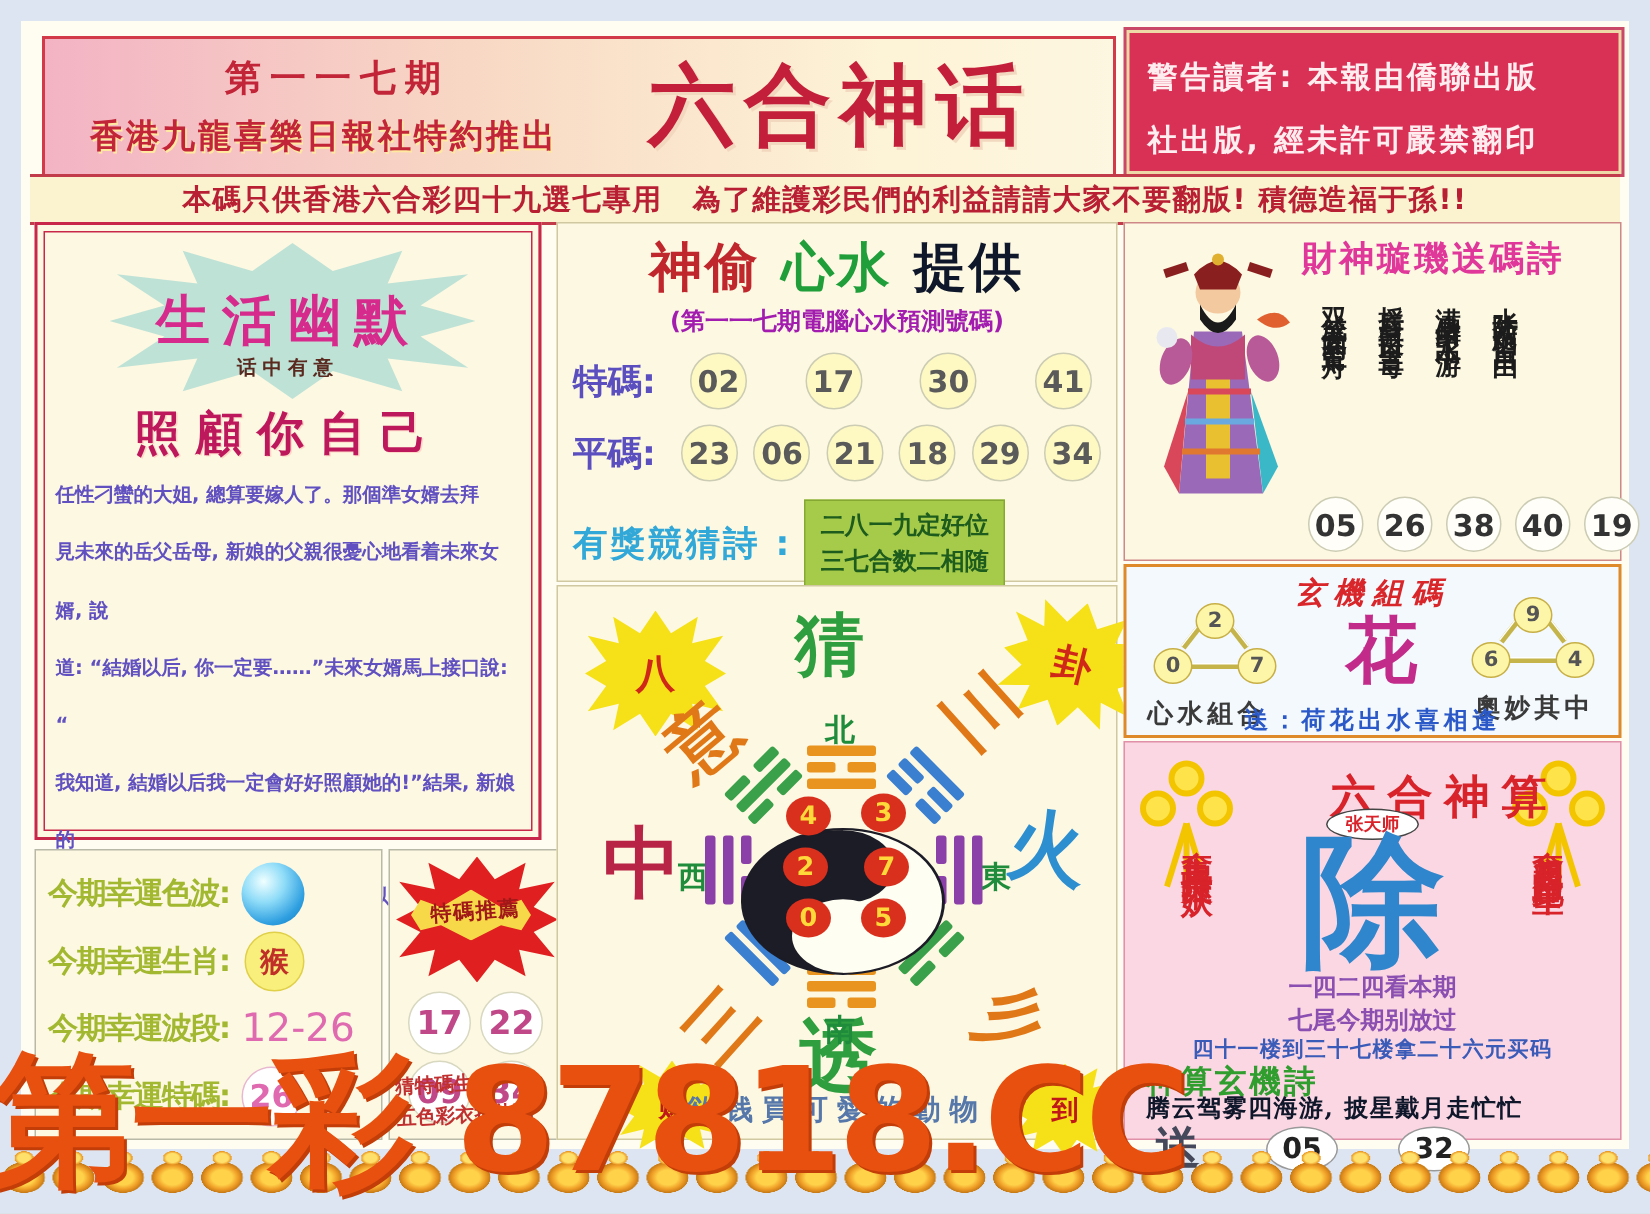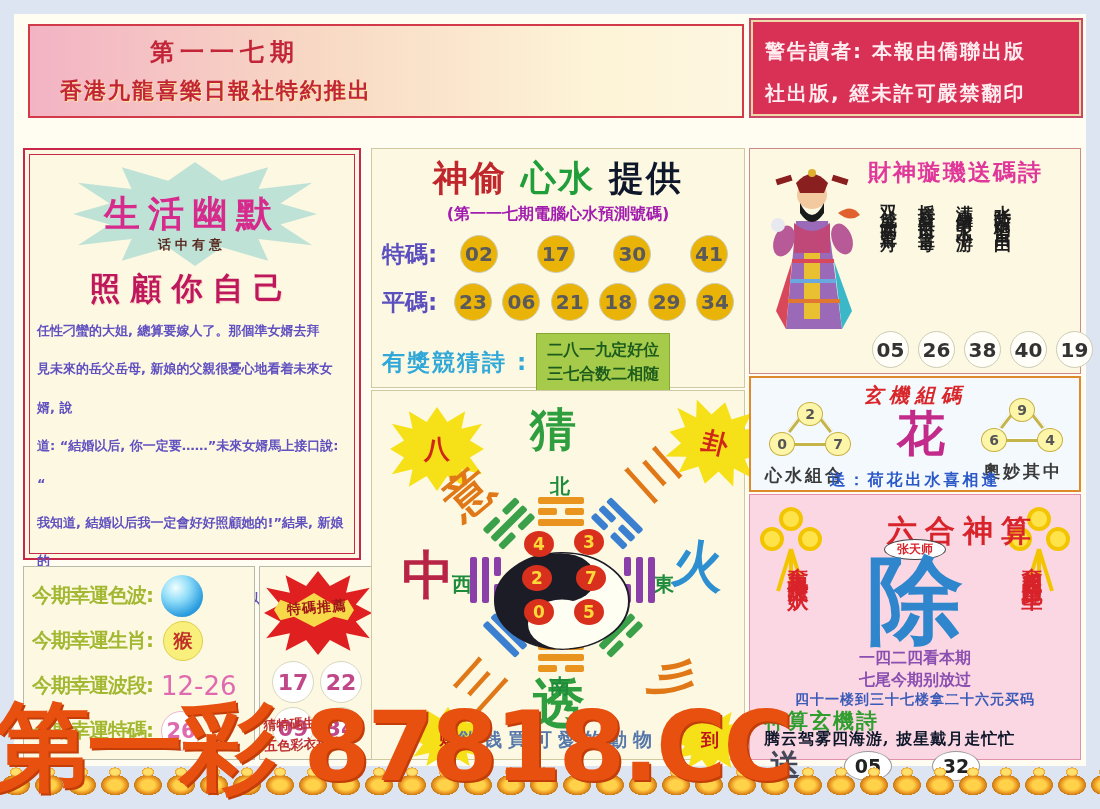--- a/index.html
+++ b/index.html
@@ -61,21 +61,21 @@
     font-family:"DejaVu Serif","Liberation Serif",serif;transform:rotate(-3deg);text-align:left;line-height:1.6;}
 
   
   #tips{left:357px;top:134px;width:374px;height:240px;border:1px solid #d0c8a0;padding:6px 10px;}
   .tips-title{display:flex;justify-content:center;gap:14px;font-size:35px;font-weight:bold;
     font-family:"DejaVu Serif","Liberation Serif",serif;letter-spacing:2px;}
   .tt-red{color:#c0272d;} .tt-green{color:#1f9e3a;} .tt-dark{color:#0f172a;}
   .tips-sub{text-align:center;color:#a21caf;font-size:16px;font-weight:bold;margin-top:2px;}
   .tips-row{display:flex;align-items:center;margin-top:10px;}
   .tips-label{color:#5b4fc0;font-size:23px;font-weight:bold;width:72px;}
-  .num-circle{width:36px;height:36px;border-radius:50%;background:#eab308;border:1px solid #ccccb4;
+  .num-circle{width:36px;height:36px;border-radius:50%;background:#fef9c3;border:1px solid #ccccb4;
     color:#5a5a5a;font-size:20px;font-weight:bold;display:flex;align-items:center;justify-content:center;}
   .spread4{flex:1;display:flex;justify-content:space-between;padding:0 6px;}
   .spread6{flex:1;display:flex;justify-content:space-between;}
   .tips-poem-row{display:flex;align-items:center;margin-top:12px;}
   .poem-label{color:#31a8d8;font-size:23px;font-weight:bold;letter-spacing:2px;}
   .poem-box{margin-left:8px;background:#a6cb4a;border:1px solid #85a832;padding:4px 10px;
     color:#1d5c1d;font-size:16px;font-weight:bold;line-height:1.5;text-align:center;}
 
   
   #bagua{left:357px;top:376px;width:374px;height:370px;border:1px solid #d0c8a0;}
@@ -163,25 +163,27 @@
 <body>
 
 <div id="screen">
   <div id="pageArea">
 
     <div class="header-left">
       <div class="hl-col">
         <div class="hl-issue">第一一七期</div>
         <div class="hl-pub">香港九龍喜樂日報社特約推出</div>
       </div>
+      <div class="hl-title">六合神话</div>
     </div>
     <div class="warn-box">
       <div>警告讀者: 本報由僑聯出版</div>
       <div>社出版, 經未許可嚴禁翻印</div>
     </div>
+    <div class="banner">本碼只供香港六合彩四十九選七專用　為了維護彩民們的利益請請大家不要翻版! 積德造福于孫!!</div>
 
     <div id="humor" class="panel">
       <div class="burst humor-burst"></div>
       <div class="humor-title">生活幽默</div>
       <div class="humor-sub">话中有意</div>
       <div class="humor-head">照顧你自己</div>
       <div class="humor-body">
         <div>任性刁蠻的大姐, 總算要嫁人了。那個準女婿去拜</div>
         <div>見未來的岳父岳母, 新娘的父親很憂心地看着未來女婿, 說</div>
         <div>道: “結婚以后, 你一定要……”未來女婿馬上接口說: “</div>

